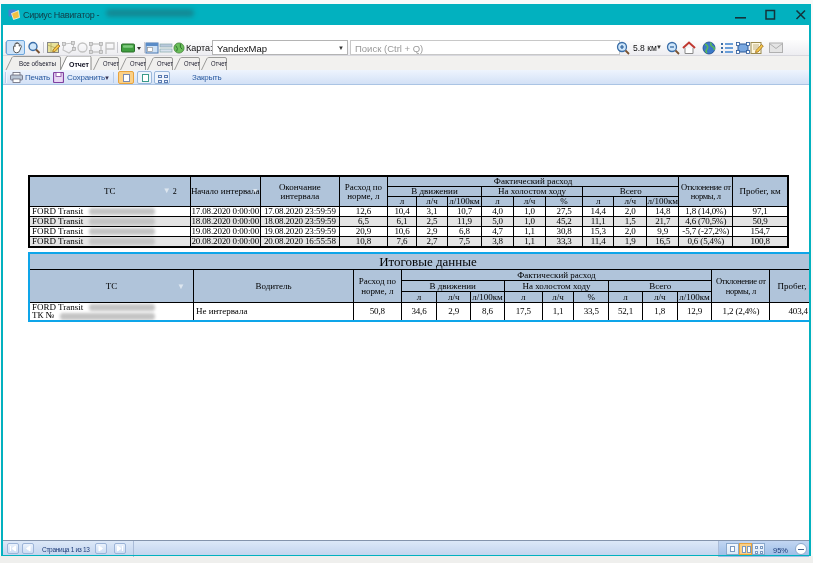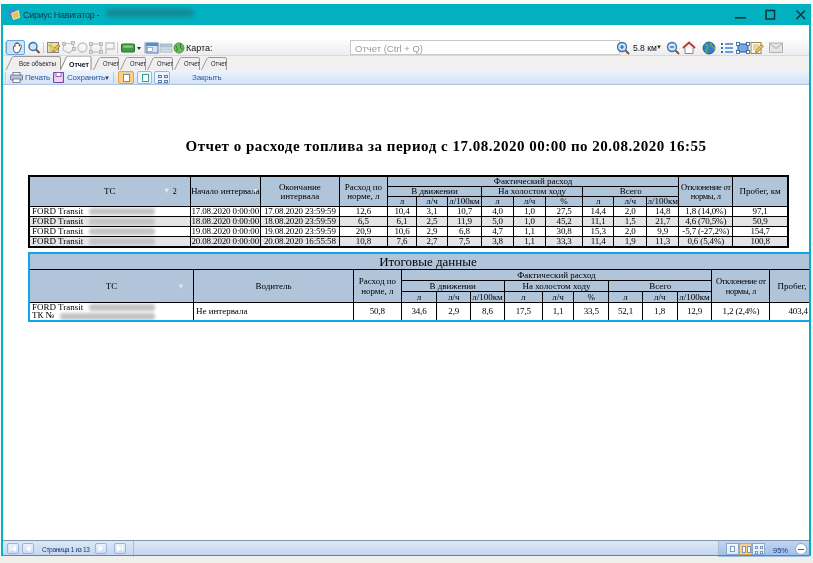--- a/index.html
+++ b/index.html
@@ -130,21 +130,22 @@
     </svg>
     <svg style="position:absolute;left:156px;top:1px" width="14" height="14" viewBox="0 0 14 14">
       <rect x="1" y="3" width="12" height="3" fill="#b8c8dc" stroke="#8aa" stroke-width="0.7"></rect>
       <rect x="1" y="8" width="12" height="3" fill="#d8e2ee" stroke="#8aa" stroke-width="0.7"></rect>
     </svg>
     <svg style="position:absolute;left:170px;top:2px" width="12" height="12" viewBox="0 0 13 13">
       <circle cx="6.5" cy="6.5" r="5.5" fill="#6abf5a" stroke="#3a7a30" stroke-width="0.8"></circle>
       <path d="M3 4 Q6 7 4 10 M8 2 Q7 6 10 8" stroke="#2a6e2a" stroke-width="1" fill="none"></path>
     </svg>
     <span style="position:absolute;left:183px;top:3px;font-size:9px;color:#111">Карта:</span>
-    <div id="searchbox">Отчет (Ctrl + Q)</div>
+    <div id="combo">YandexMap<span style="position:absolute;right:3px;top:4px;font-size:6px;color:#333">▼</span></div>
+    <div id="searchbox">Поиск (Ctrl + Q)</div>
 
     <svg style="position:absolute;left:613px;top:1px" width="14" height="14" viewBox="0 0 14 14">
       <circle cx="6" cy="6" r="4.5" fill="#cfe6fa" stroke="#3a6ea8" stroke-width="1.3"></circle>
       <path d="M4 6 L8 6 M6 4 L6 8" stroke="#2a5e98" stroke-width="1.2"></path>
       <line x1="9.5" y1="9.5" x2="13" y2="13" stroke="#7a5230" stroke-width="1.8"></line>
     </svg>
     <span style="position:absolute;left:630px;top:3px;font-size:8.5px;color:#111">5.8 км</span>
     <span style="position:absolute;left:653px;top:4px;font-size:6px;color:#333">▼</span>
 
     <svg style="position:absolute;left:663px;top:1px" width="14" height="14" viewBox="0 0 14 14">
@@ -235,21 +236,20 @@
     <div style="position:absolute;left:151px;top:1px;width:16px;height:13px;background:#eef4fc;border:1px solid #9ab8dc;border-radius:2px">
       <div style="position:absolute;left:2.5px;top:3px;width:4px;height:3px;border:1px solid #5a7ab0"></div>
       <div style="position:absolute;left:8.5px;top:3px;width:4px;height:3px;border:1px solid #5a7ab0"></div>
       <div style="position:absolute;left:2.5px;top:8px;width:4px;height:3px;border:1px solid #5a7ab0"></div>
       <div style="position:absolute;left:8.5px;top:8px;width:4px;height:3px;border:1px solid #5a7ab0"></div>
     </div>
     <span class="t2t" style="left:189px">Закрыть</span>
   </div>
 
   <div id="content">
-    <div id="rtitle">Отчет о расходе топлива за период с 17.08.2020 00:00 по 20.08.2020 16:55</div>
     <table id="t1">
       <colgroup>
         <col style="width:161px">
           <col style="width:70px">
           <col style="width:79px">
           <col style="width:48px">
         <col style="width:29px">
           <col style="width:31px">
           <col style="width:34px">
         <col style="width:32px">
@@ -344,21 +344,21 @@
             <td class="num">20.08.2020 16:55:58</td>
         <td class="num">10,8</td>
             <td class="num">7,6</td>
             <td class="num">2,7</td>
             <td class="num">7,5</td>
         <td class="num">3,8</td>
             <td class="num">1,1</td>
             <td class="num">33,3</td>
         <td class="num">11,4</td>
             <td class="num">1,9</td>
-            <td class="num">11,3</td>
+            <td class="num">16,5</td>
         <td class="num">0,6 (5,4%)</td>
             <td class="num">100,8</td>
       </tr>
     </tbody>
       </table>
     <table id="t2">
       <colgroup>
         <col style="width:156px">
           <col style="width:152px">
           <col style="width:45px">

